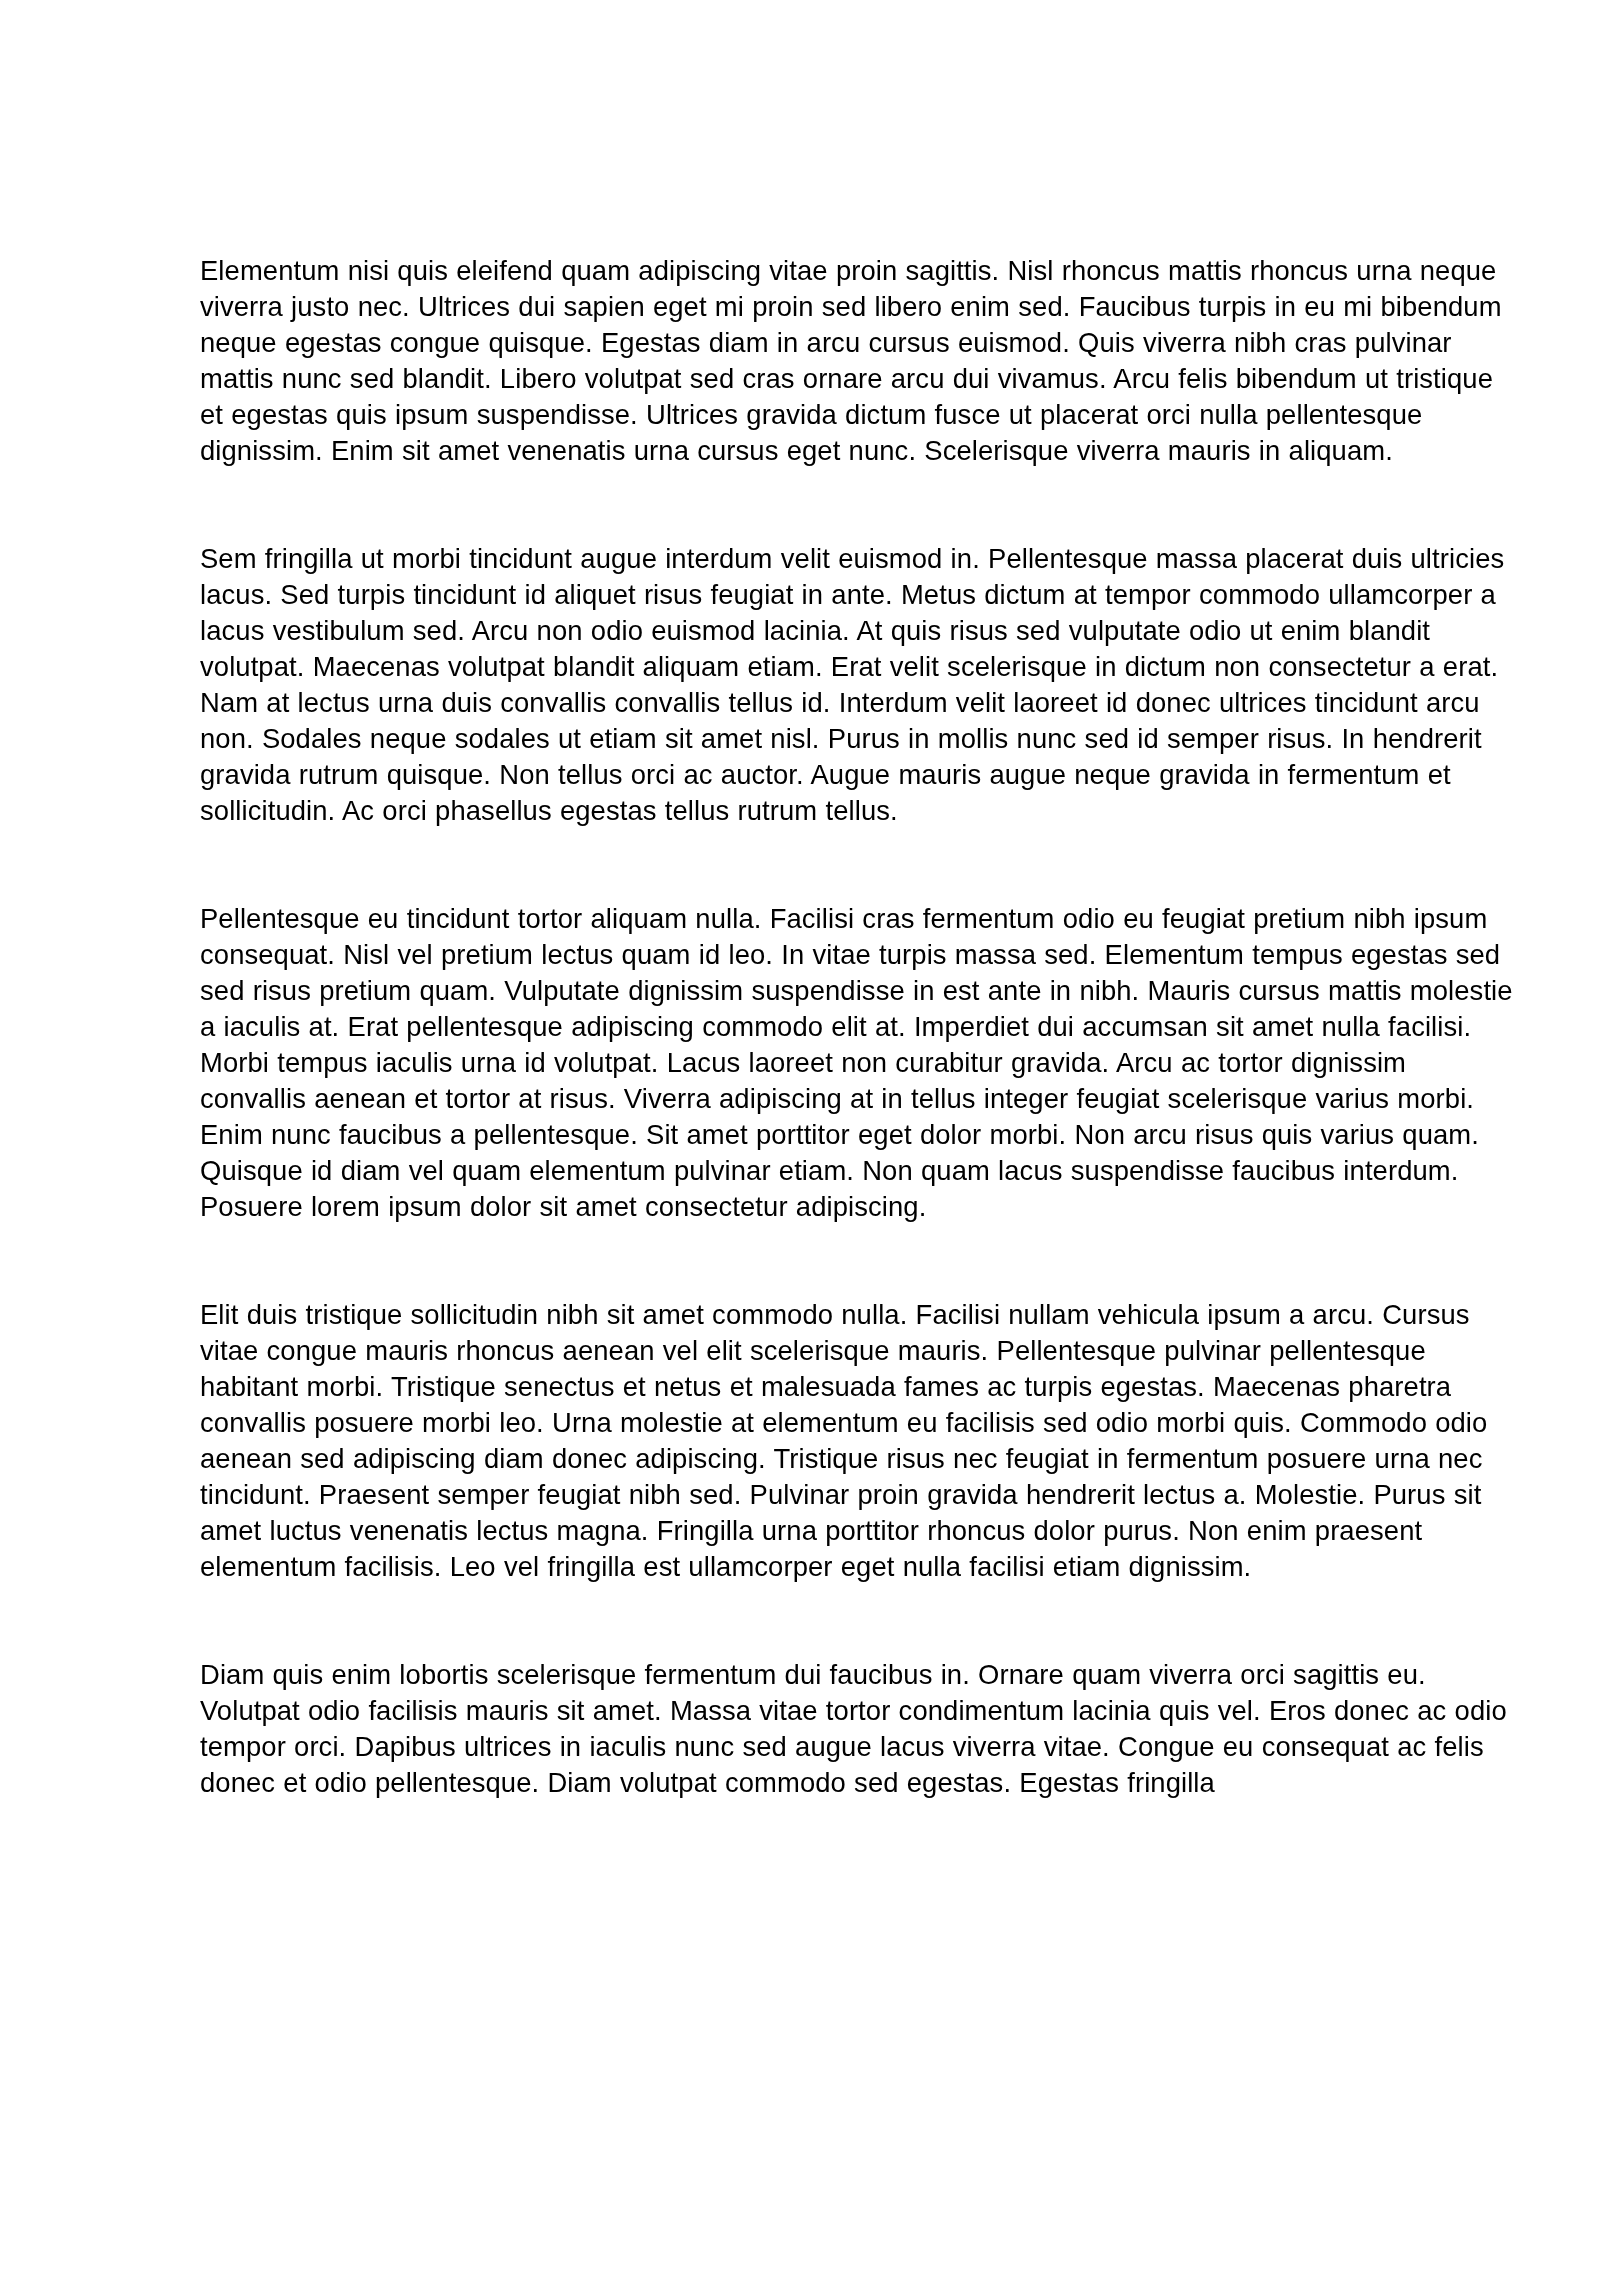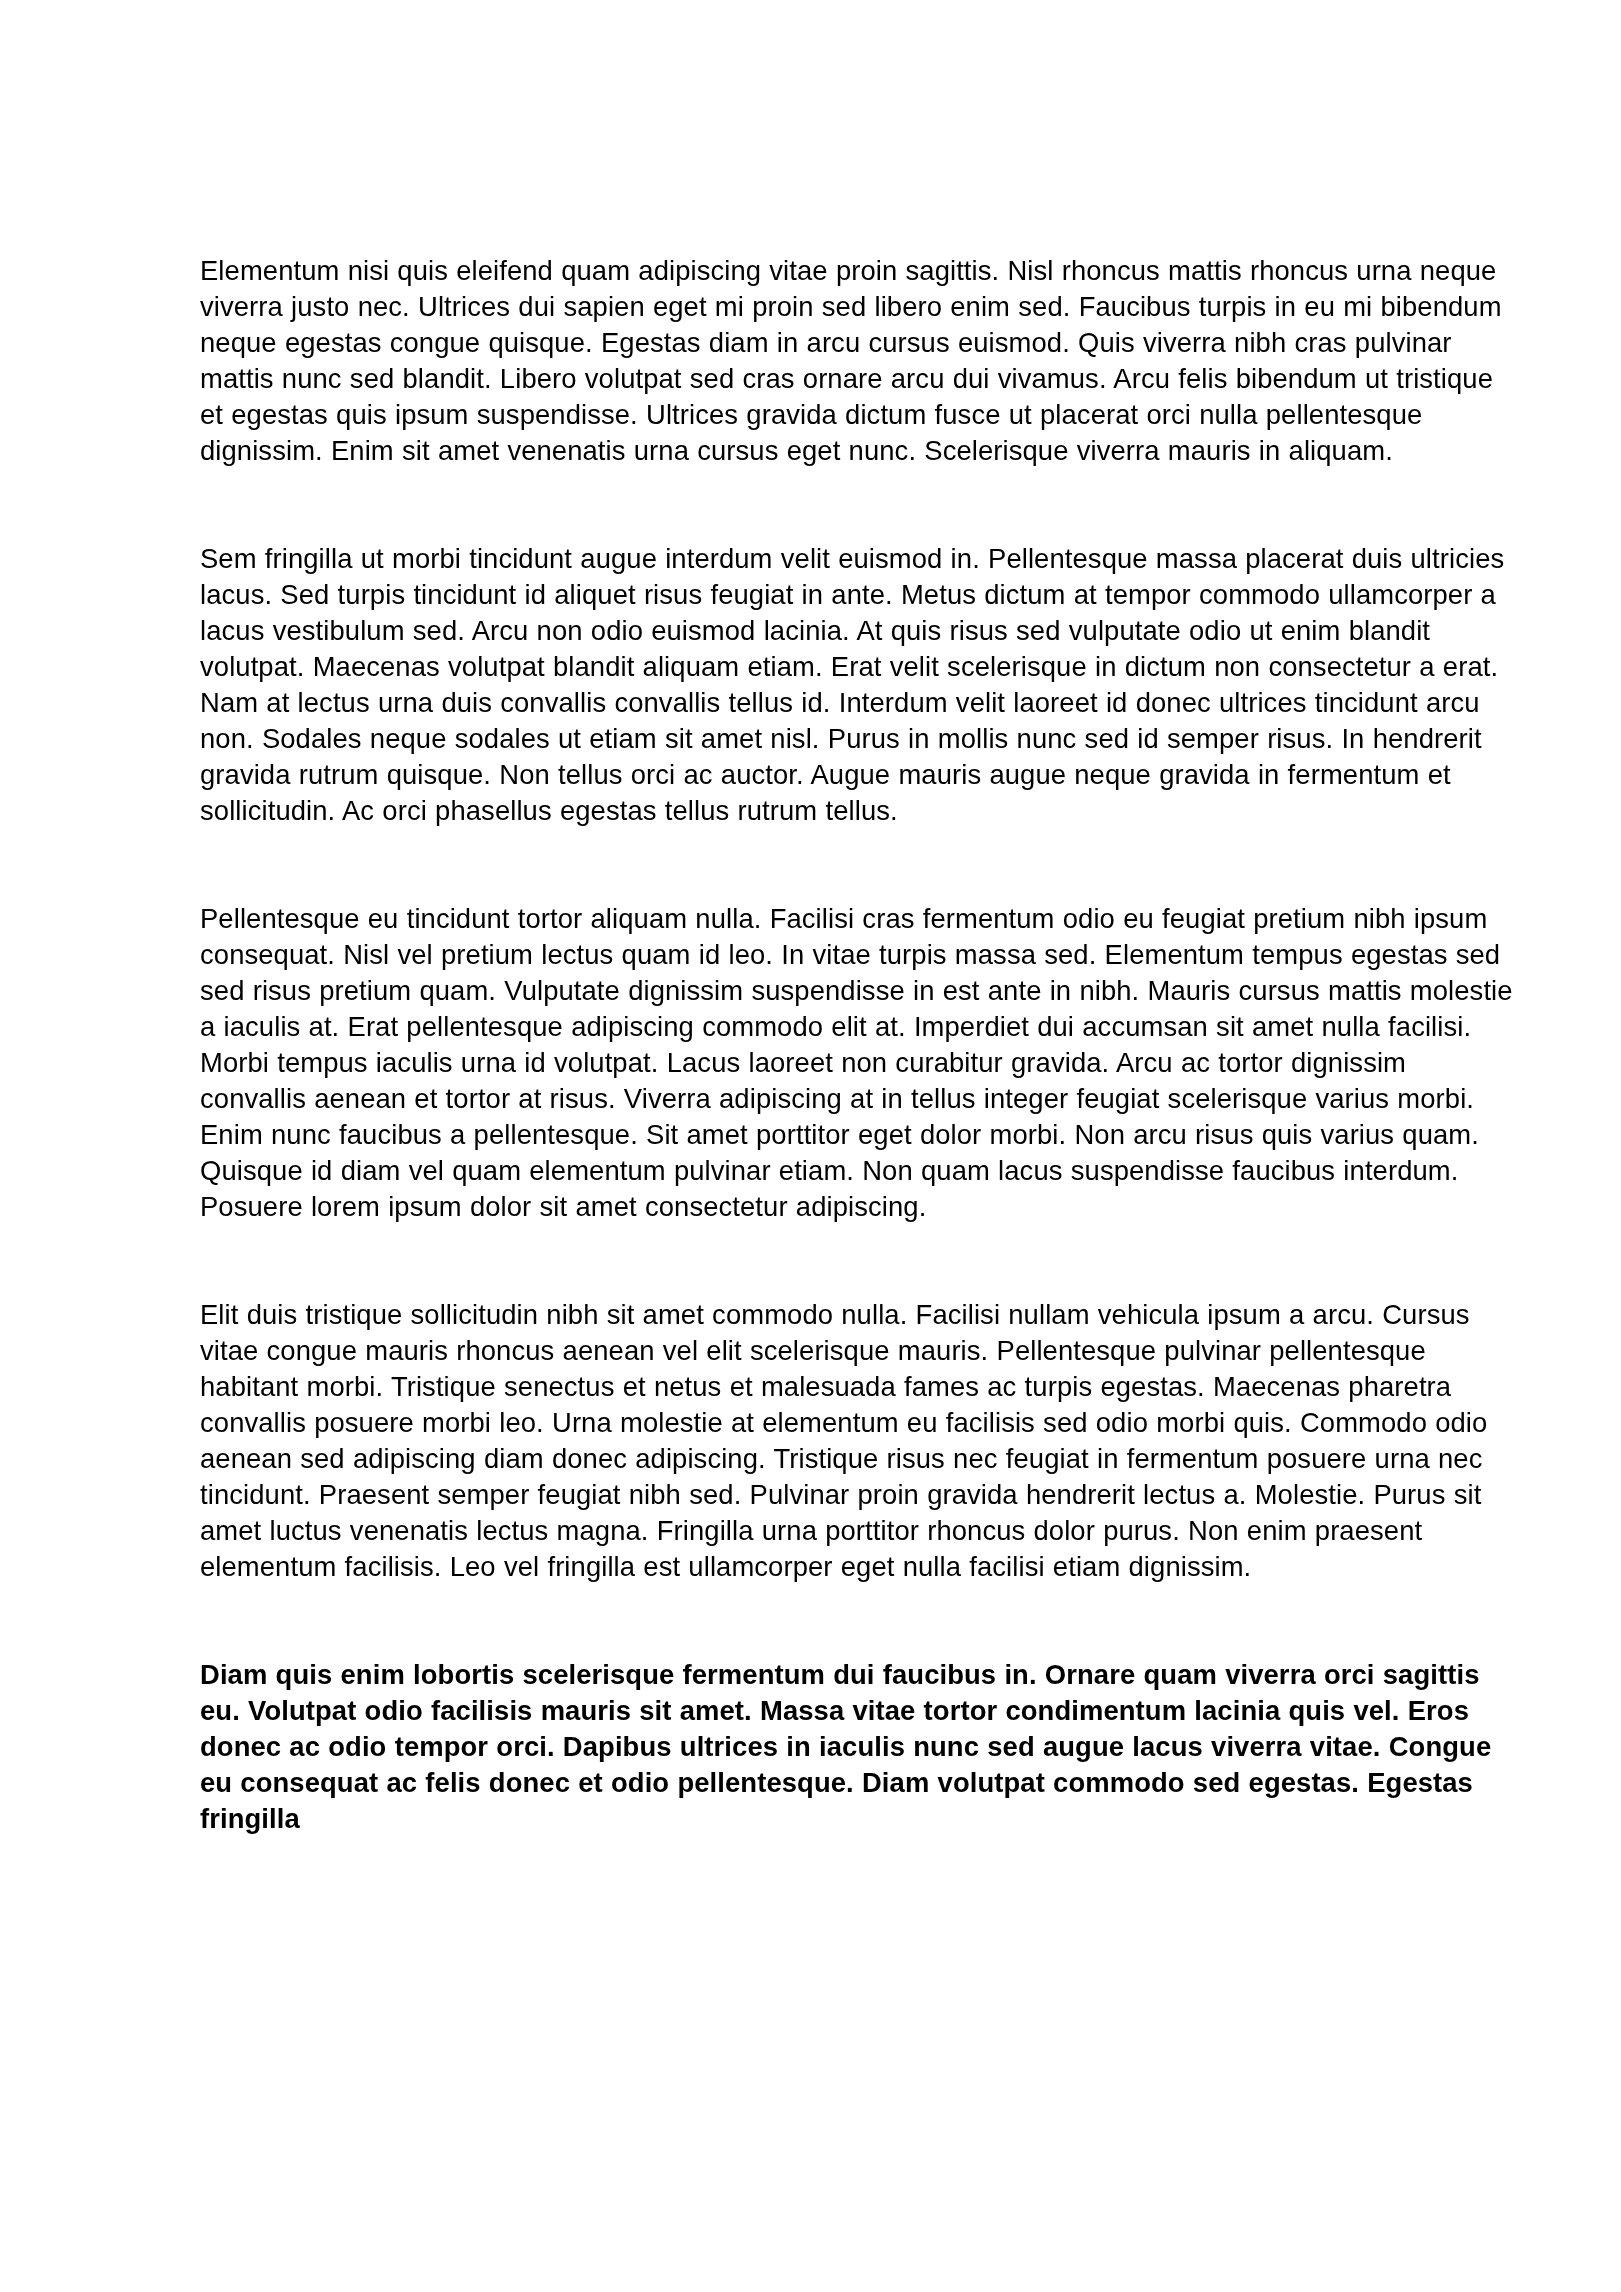--- a/index.html
+++ b/index.html
@@ -22,21 +22,20 @@
     margin: 0 0 72px 0;
     font-size: 27.4px;
     line-height: 36px;
     font-weight: 400;
     letter-spacing: 0.1px;
     word-spacing: 0.5px;
     text-align: left;
   }
   .doc-body p:last-child {
     margin-bottom: 12px;
-    font-weight: bold;
   }
 </style>
 </head>
 <body>
 
 <div class="page">
   <div class="doc-body">
     <p>Elementum nisi quis eleifend quam adipiscing vitae proin sagittis. Nisl rhoncus mattis rhoncus urna neque viverra justo nec. Ultrices dui sapien eget mi proin sed libero enim sed. Faucibus turpis in eu mi bibendum neque egestas congue quisque. Egestas diam in arcu cursus euismod. Quis viverra nibh cras pulvinar mattis nunc sed blandit. Libero volutpat sed cras ornare arcu dui vivamus. Arcu felis bibendum ut tristique et egestas quis ipsum suspendisse. Ultrices gravida dictum fusce ut placerat orci nulla pellentesque dignissim. Enim sit amet venenatis urna cursus eget nunc. Scelerisque viverra mauris in aliquam.</p>
     <p>Sem fringilla ut morbi tincidunt augue interdum velit euismod in. Pellentesque massa placerat duis ultricies lacus. Sed turpis tincidunt id aliquet risus feugiat in ante. Metus dictum at tempor commodo ullamcorper a lacus vestibulum sed. Arcu non odio euismod lacinia. At quis risus sed vulputate odio ut enim blandit volutpat. Maecenas volutpat blandit aliquam etiam. Erat velit scelerisque in dictum non consectetur a erat. Nam at lectus urna duis convallis convallis tellus id. Interdum velit laoreet id donec ultrices tincidunt arcu non. Sodales neque sodales ut etiam sit amet nisl. Purus in mollis nunc sed id semper risus. In hendrerit gravida rutrum quisque. Non tellus orci ac auctor. Augue mauris augue neque gravida in fermentum et sollicitudin. Ac orci phasellus egestas tellus rutrum tellus.</p>
     <p>Pellentesque eu tincidunt tortor aliquam nulla. Facilisi cras fermentum odio eu feugiat pretium nibh ipsum consequat. Nisl vel pretium lectus quam id leo. In vitae turpis massa sed. Elementum tempus egestas sed sed risus pretium quam. Vulputate dignissim suspendisse in est ante in nibh. Mauris cursus mattis molestie a iaculis at. Erat pellentesque adipiscing commodo elit at. Imperdiet dui accumsan sit amet nulla facilisi. Morbi tempus iaculis urna id volutpat. Lacus laoreet non curabitur gravida. Arcu ac tortor dignissim convallis aenean et tortor at risus. Viverra adipiscing at in tellus integer feugiat scelerisque varius morbi. Enim nunc faucibus a pellentesque. Sit amet porttitor eget dolor morbi. Non arcu risus quis varius quam. Quisque id diam vel quam elementum pulvinar etiam. Non quam lacus suspendisse faucibus interdum. Posuere lorem ipsum dolor sit amet consectetur adipiscing.</p>

